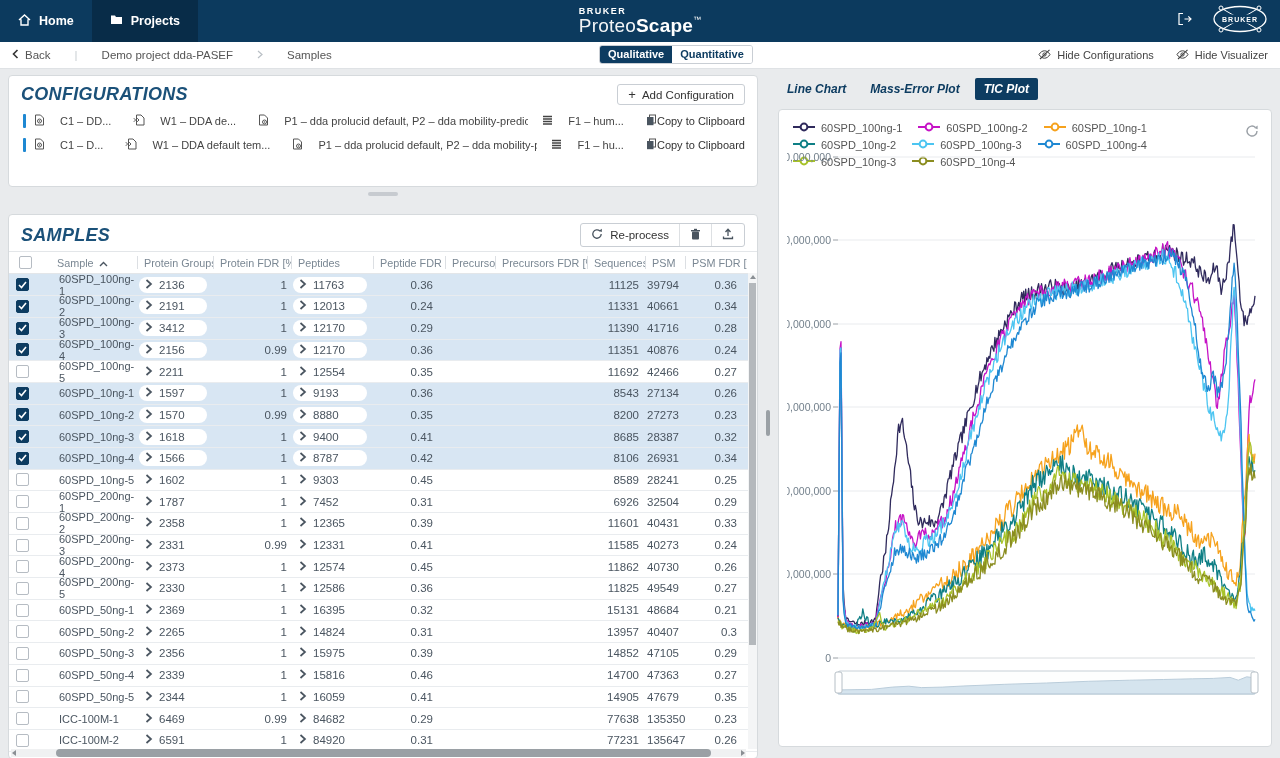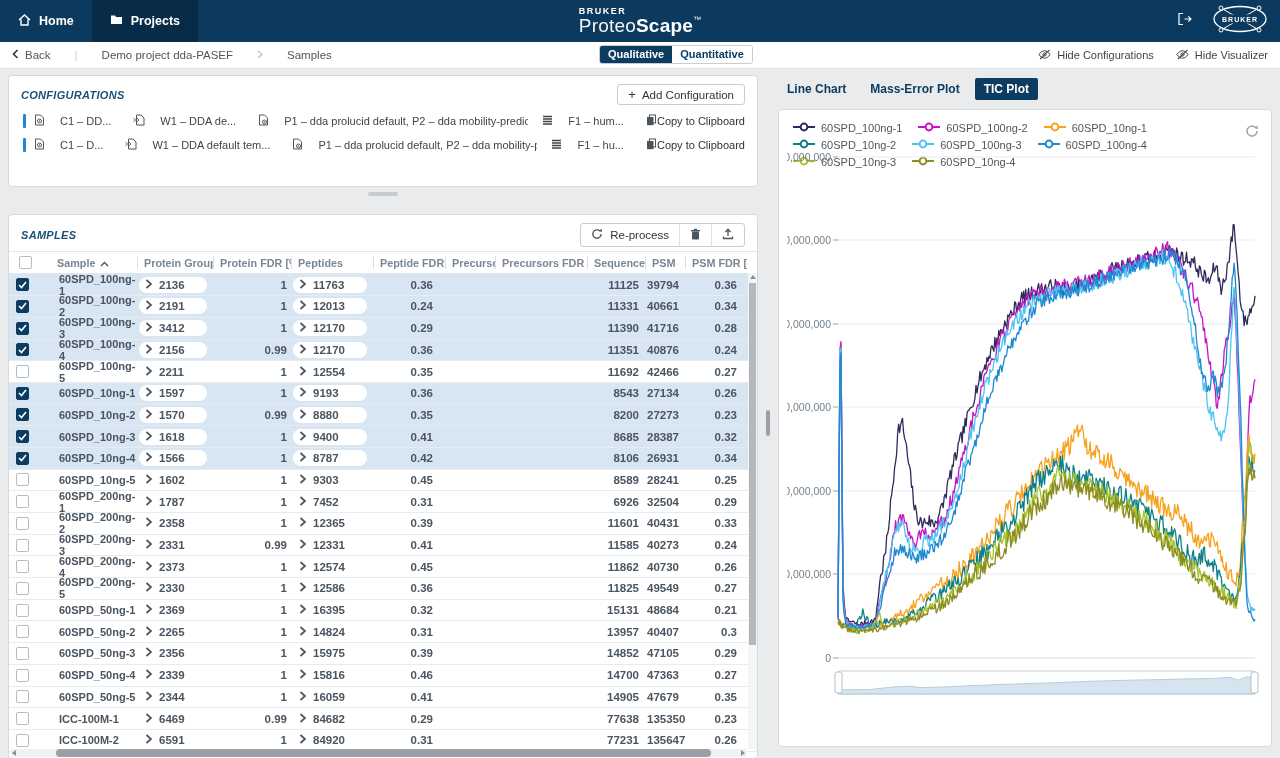--- a/index.html
+++ b/index.html
@@ -29,37 +29,37 @@
   
   .main{display:flex;padding:6px 8px 0;height:690px;box-sizing:border-box;}
   .left-col{width:750px;display:flex;flex-direction:column;}
   .v-gap{width:20px;position:relative;}
   .v-handle{position:absolute;left:8px;top:335px;width:4px;height:26px;background:#9aa0a5;border-radius:2px;}
   .right-col{width:494px;display:flex;flex-direction:column;}
   .card{background:#fff;border:1px solid #d6dadd;border-radius:4px;box-sizing:border-box;}
   
   .cfg-card{height:112px;}
   .panel-head{display:flex;justify-content:space-between;align-items:center;padding:8px 12px 4px;}
-  .panel-title{color:#1b5179;font-style:italic;font-weight:bold;font-size:11px;letter-spacing:.3px;}
+  .panel-title{color:#1b5179;font-style:italic;font-weight:bold;font-size:18px;letter-spacing:.3px;}
   .btn{border:1px solid #c9ced4;border-radius:3px;background:#fff;display:flex;align-items:center;gap:6px;
        font-size:11.5px;color:#333;padding:3px 10px;cursor:pointer;font-family:inherit;}
   .cfg-row{display:flex;align-items:center;padding:5px 12px 5px 14px;font-size:11px;color:#444;gap:0;}
   .cfg-bar{width:3px;height:14px;background:#1e88d2;border-radius:1px;margin-right:8px;flex:none;}
   .cfg-item{display:flex;align-items:center;gap:15px;white-space:nowrap;margin-right:22px;text-align:center;}
   .cfg-p{flex:1;overflow:hidden;margin-right:14px;}
   .cfg-p .cfg-label{overflow:hidden;white-space:nowrap;}
   .copy-btn{border:none;background:none;display:flex;align-items:center;gap:0;font-size:11px;color:#333;
             cursor:pointer;font-family:inherit;flex:none;padding:0;}
   
   .smp-card{height:547px;margin-top:14px;position:relative;display:flex;flex-direction:column;}
   .toolbar{display:flex;border:1px solid #c9ced4;border-radius:3px;align-items:center;}
   .tb-item{display:flex;align-items:center;gap:7px;padding:4px 10px;font-size:11.5px;color:#333;cursor:pointer;}
   .tb-item + .tb-item{border-left:1px solid #dde0e3;}
   .tbl{position:relative;flex:1;overflow:hidden;}
-  .thead,.trow{display:grid;grid-template-columns:26px 102px 76px 78px 82px 72px 50px 92px 58px 40px 62px;align-items:center;font-weight:bold;}
+  .thead,.trow{display:grid;grid-template-columns:26px 102px 76px 78px 82px 72px 50px 92px 58px 40px 62px;align-items:center;}
   .thead{height:21px;border-top:1px solid #e3e6e9;border-bottom:1px solid #e3e6e9;font-size:10.8px;color:#7a8793;}
   .hcell{padding-left:6px;white-space:nowrap;overflow:hidden;display:flex;align-items:center;gap:5px;}
   .thead > .hcell:nth-child(n+3){border-left:1px solid #dcdfe3;height:13px;}
   .rows{height:478px;overflow:hidden;}
   .trow{height:20.7px;border-bottom:1px solid #e9ecef;font-size:11.5px;color:#4a5560;background:#fff;}
   .trow.ck{background:#d8e6f3;}
   .cell{height:100%;display:flex;align-items:center;overflow:hidden;}
   .cname{padding-left:24px;font-size:11px;}
   .cbx{width:13px;height:13px;border:1px solid #b6bcc3;border-radius:2px;background:#fff;margin:0 auto;
        display:flex;align-items:center;justify-content:center;cursor:pointer;box-sizing:border-box;}
@@ -71,21 +71,21 @@
   .vscroll{position:absolute;top:22px;right:0;bottom:9px;width:9px;background:#f4f5f6;}
   .vthumb{position:absolute;top:10px;left:1px;width:7px;height:76%;background:#b4b8bc;}
   .varr{position:absolute;left:1.5px;width:0;height:0;border-left:3px solid transparent;border-right:3px solid transparent;}
   .varr.up{top:2px;border-bottom:4px solid #8a8f94;}
   .hscroll{position:absolute;left:2px;right:11px;bottom:1px;height:8px;background:#f0f1f2;}
   .hthumb{position:absolute;left:45px;right:35px;top:0;height:8px;background:#9aa0a5;border-radius:4px;}
   .harr{position:absolute;top:1px;width:0;height:0;border-top:3px solid transparent;border-bottom:3px solid transparent;}
   .harr.l{left:1px;border-right:4px solid #8a8f94;}
   .harr.r{right:1px;border-left:4px solid #8a8f94;}
   
-  .viz-tabs{display:flex;align-items:center;height:24px;margin:2px 0 8px;gap:6px;}
+  .viz-tabs{display:flex;align-items:center;height:24px;margin:2px 0 8px;gap:6px;font-style:italic;}
   .vtab{font-size:12px;font-weight:bold;color:#0d3c61;padding:4px 9px;border-radius:2px;cursor:pointer;}
   .vtab.on{background:#0d3c61;color:#fff;}
   .chart-card{flex:1;margin-bottom:12px;position:relative;}
   .legend{display:flex;flex-wrap:wrap;column-gap:16px;row-gap:5px;padding:12px 40px 0 14px;font-size:11px;color:#555;}
   .lg-item{display:flex;align-items:center;gap:6px;}
   .reload{position:absolute;right:12px;top:14px;cursor:pointer;}
   .chart-svg{position:absolute;left:8px;top:42px;}
   .brush-svg{position:absolute;left:8px;top:558px;}
   .axlbl{font-size:10.5px;fill:#73808c;font-family:"Liberation Sans",sans-serif;}
   .h-gap{height:14px;position:relative;}

